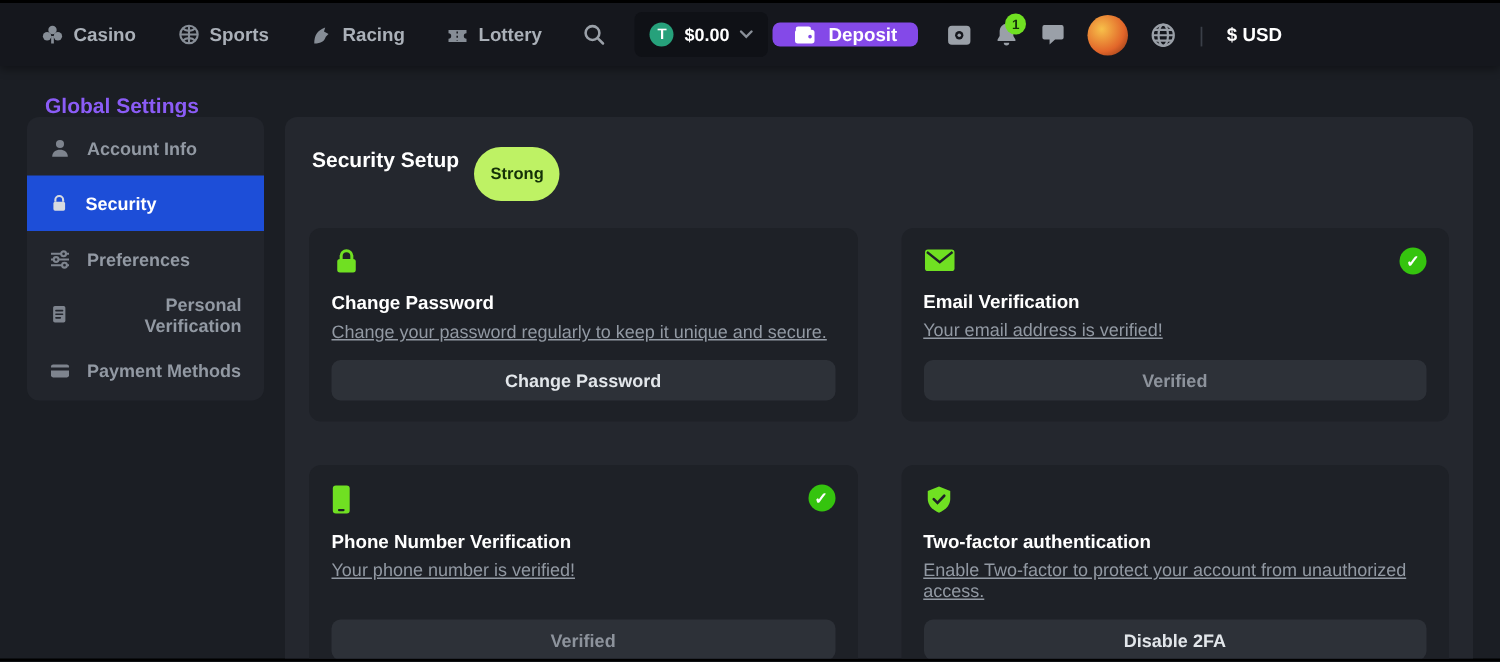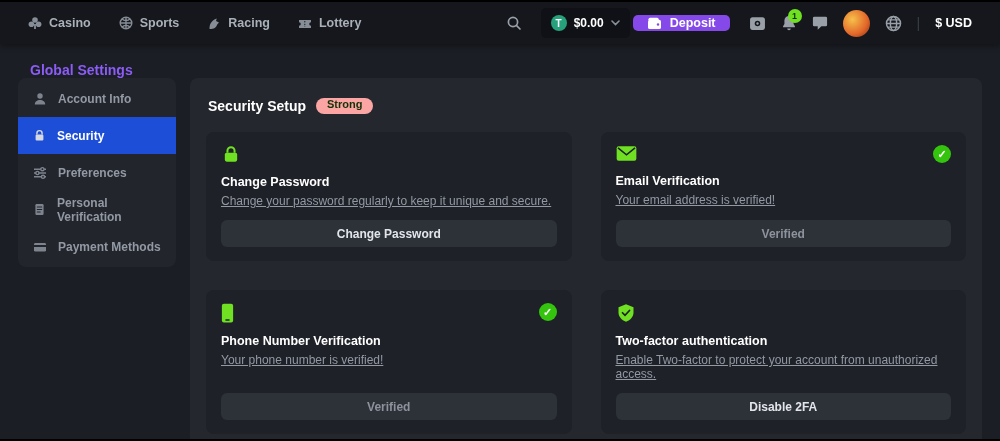--- a/index.html
+++ b/index.html
@@ -9,22 +9,23 @@
     font-family:"Liberation Sans", sans-serif;
     color:#fff;
     border-top:2px solid #000;
     border-bottom:2px solid #000;
   }
   svg { display:block; }
 
   
   .navbar {
     height:42px; background:#15171d; display:flex; align-items:center;
-    justify-content:space-between; padding:0 28px;
+    justify-content:flex-start; padding:0 28px;
     box-shadow:0 2px 6px rgba(0,0,0,.4);
+    gap:27px;
   }
   .nav-left { display:flex; align-items:center; gap:28px; }
   .nav-item {
     display:flex; align-items:center; gap:7px; color:#aab0b8;
     font-size:12.5px; font-weight:700; cursor:pointer; text-decoration:none;
   }
   .nav-item .ic { color:#868d96; }
   .nav-right { display:flex; align-items:center; gap:15px; }
   .icon-btn { color:#9aa0a8; cursor:pointer; background:none; border:none; position:relative; }
   .wallet-group { display:flex; align-items:center; gap:3px; margin:0 4px; }
@@ -56,36 +57,36 @@
   }
   .nav-divider { color:#3a3f48; font-size:14px; }
   .currency { display:flex; align-items:center; gap:4px; font-size:12.5px; font-weight:700; cursor:pointer; color:#fff; background:none; border:none; }
 
   
   .content { padding:18px 18px 0 30px; }
   .page-title { font-size:14px; font-weight:700; color:#8b5cf6; }
   .layout { display:flex; gap:14px; align-items:flex-start; margin-left:-12px; }
 
   
-  .sidebar { width:158px; background:#22252c; border-radius:8px; overflow:hidden; padding:2px 0; }
+  .sidebar { width:158px; background:#22252c; border-radius:8px; overflow:hidden; padding:2px 0;text-align:right; }
   .side-item {
     display:flex; align-items:center; gap:11px; height:37px; padding:0 15px;
     color:#9299a3; font-size:12px; font-weight:600; cursor:pointer;
   }
   .side-item .ic { color:#7e848e; flex:0 0 auto; }
   .side-item.active { background:#1d4ed8; color:#fff; font-weight:700; }
   .side-item.active .ic { color:#d7dbe0; }
 
   
   .panel { flex:1; background:#24272e; border-radius:8px; padding:16px; min-height:337px; }
   .panel-head { display:flex; gap:10px; margin:4px 0 18px 2px; }
   .panel-title { font-size:14px; font-weight:700; color:#fff; }
   .strength-badge {
-    background:#fca5a5; color:#143107; font-size:11px; font-weight:700;
-    padding:0 11px; border-radius:999px;
+    background:#bef264; color:#143107; font-size:11px; font-weight:700;
+    padding:12px 11px; border-radius:999px;
   }
   .grid { display:grid; grid-template-columns:1fr 1fr; gap:29px; }
   .card {
     background:#1e2127; border-radius:8px; padding:13px 15px 14px;
     display:flex; flex-direction:column; min-height:128px;
   }
   .card-top { display:flex; justify-content:space-between; align-items:flex-start; margin-bottom:11px; }
   .card-ic { color:#70e022; }
   .check {
     width:18px; height:18px; border-radius:50%; background:#35c40e;

